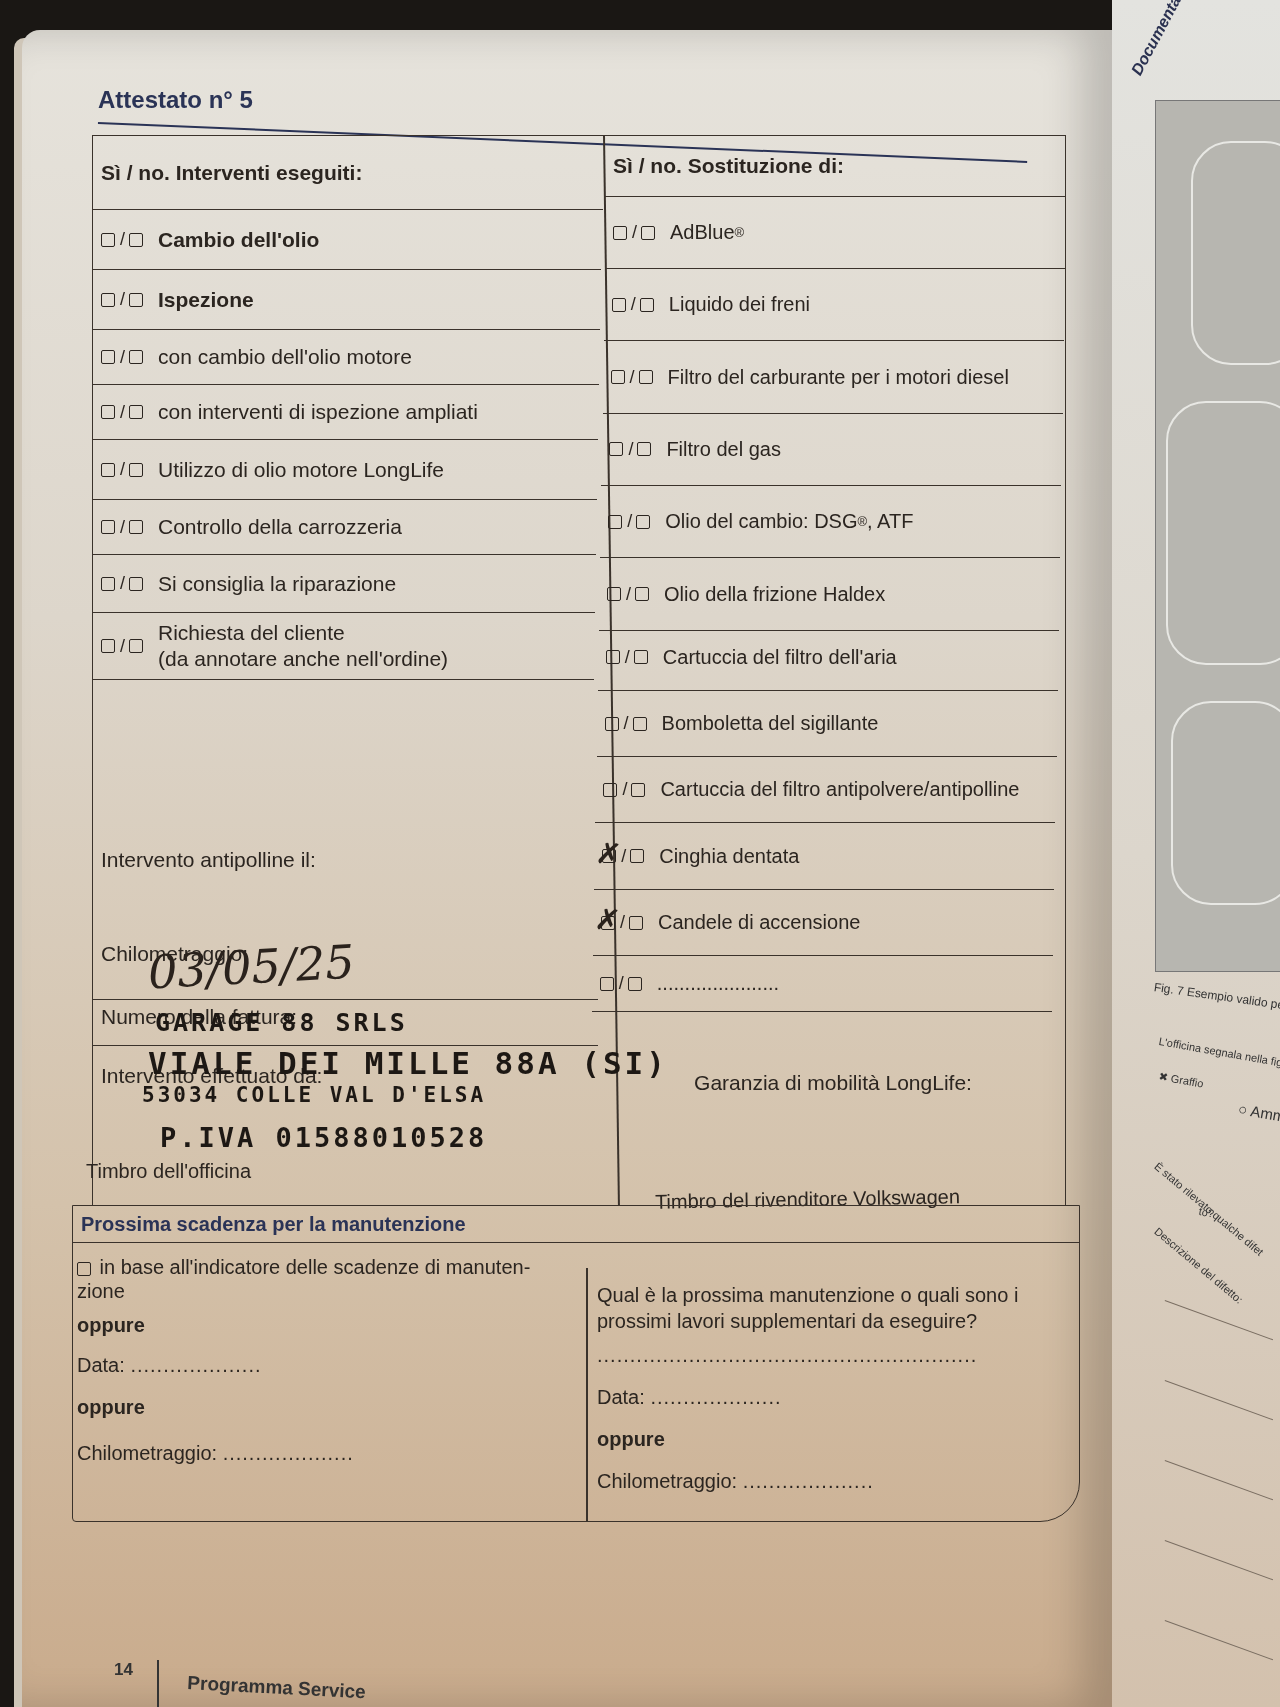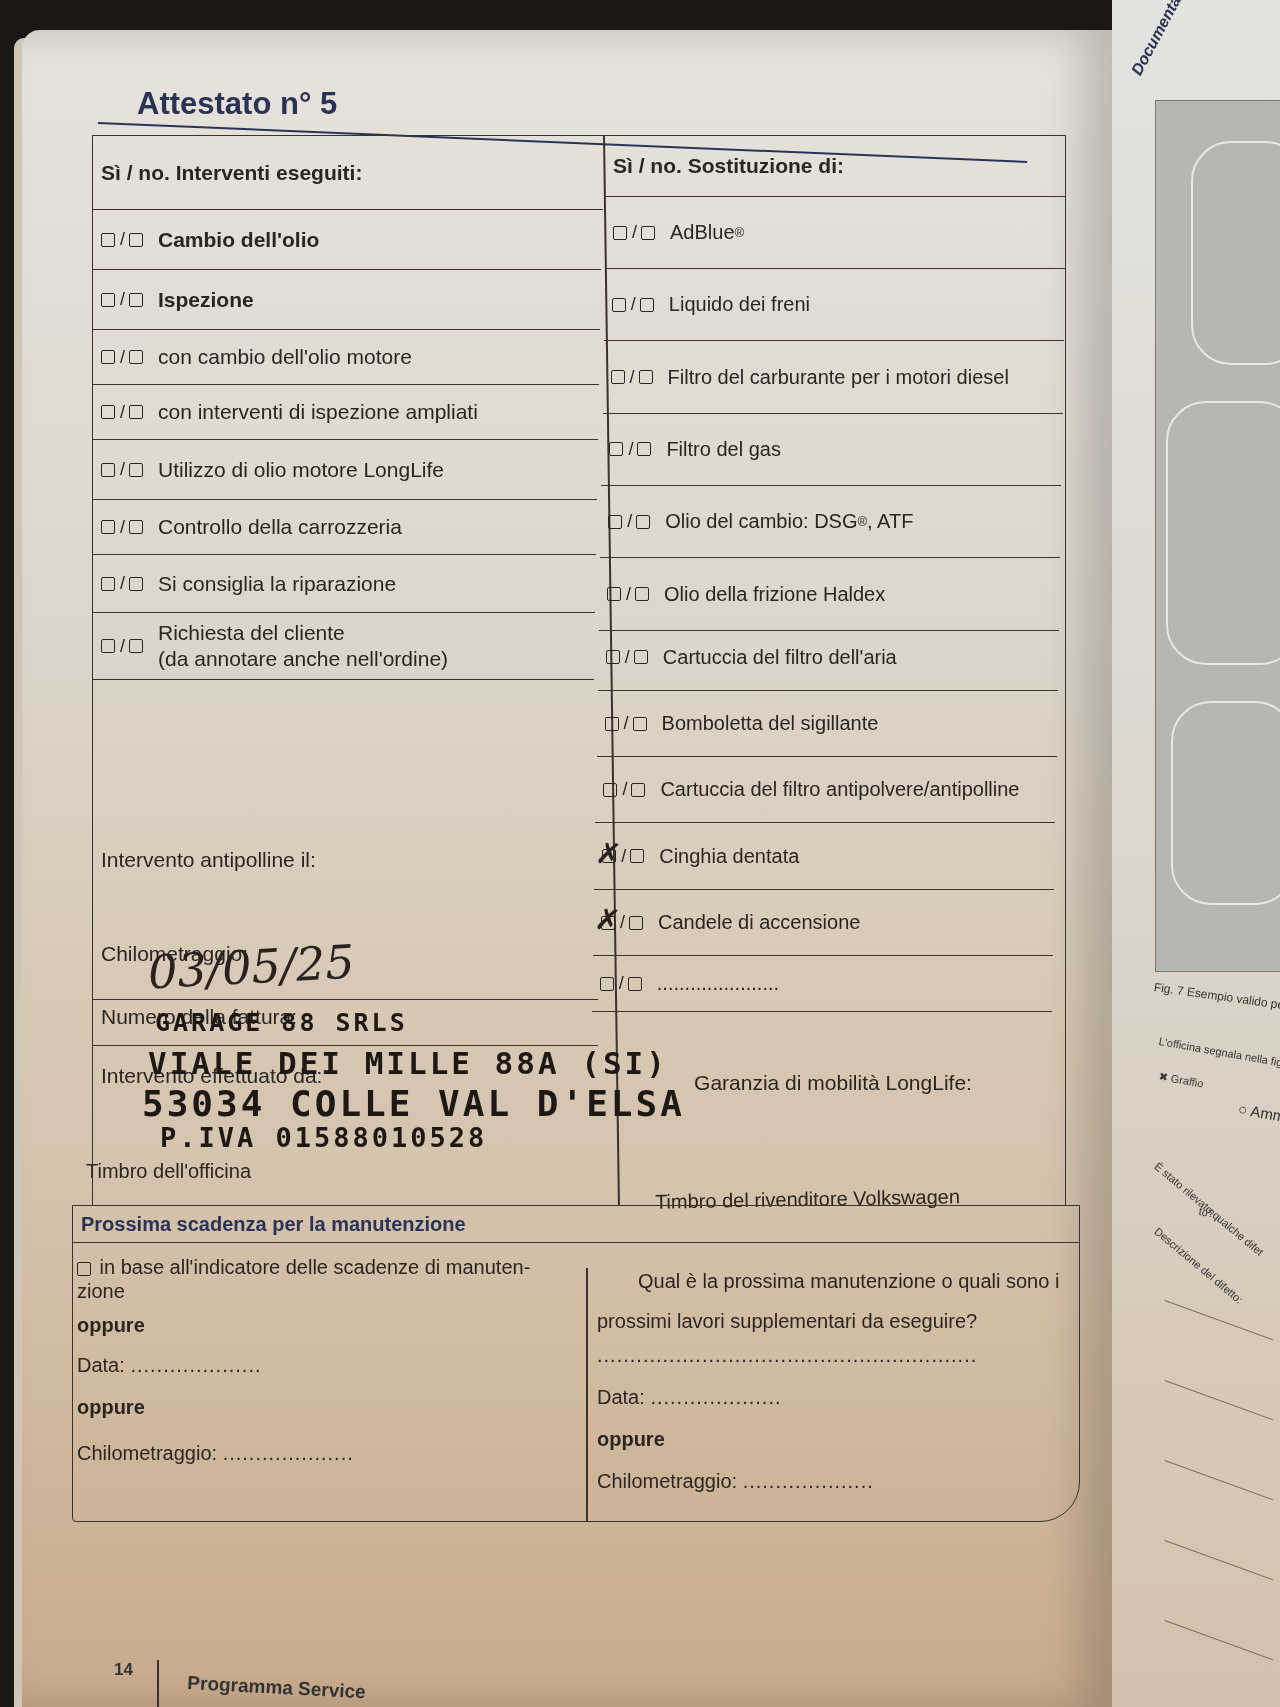--- a/index.html
+++ b/index.html
@@ -12,21 +12,21 @@
   .right-page { position:absolute; left:1112px; top:0; width:168px; height:1707px;
           background:linear-gradient(180deg,#e3e3df 0%,#dcd6cc 50%,#d3c1ad 100%); }
   .rp-title { position:absolute; left:1128px; top:70px; transform:rotate(-62deg); transform-origin:left top;
           color:#2a3150; font-weight:bold; font-style:italic; font-size:16px; white-space:nowrap; }
   .rp-figure { position:absolute; left:1155px; top:100px; width:125px; height:870px; background:#b7b6b0; border:1px solid #777; border-right:none; }
   .rp-car { position:absolute; border:2px solid #e8e8e4; border-radius:40px; }
   .rp-caption { position:absolute; left:1155px; top:980px; font-size:12px; color:#333; white-space:nowrap; transform:rotate(8deg); transform-origin:left top; }
   .rp-text { position:absolute; left:1160px; font-size:11px; color:#333; white-space:nowrap; transform:rotate(10deg); transform-origin:left top; }
   .rp-lines div { position:absolute; left:1165px; width:115px; height:1px; background:#7a6e62; transform:rotate(20deg); transform-origin:left top; }
 
-  .title { position:absolute; left:98px; top:86px; font-size:31px; font-weight:bold; color:#2a3356;margin-left:39px; }
+  .title { position:absolute; left:98px; top:86px; font-size:24px; font-weight:bold; color:#2a3356; }
   .title-rule { position:absolute; left:98px; top:122px; width:930px; height:2px; background:#2a3356; transform:rotate(2.4deg); transform-origin:left top; }
   .grid { position:absolute; border:1.5px solid #3a322b; }
   .cell { position:absolute; border-bottom:1.5px solid #3a322b; box-sizing:border-box; font-size:21px; display:flex; align-items:center; padding-left:8px; white-space:nowrap; }
   .hdr { font-weight:bold; font-size:21px; }
   .cb { display:inline-block; width:12px; height:12px; border:1.6px solid #2b2520; border-radius:2px; margin-right:3px; vertical-align:middle; }
   .slash { margin:0 4px 0 2px; font-size:18px; }
   .cbwrap { display:inline-flex; align-items:center; margin-right:12px; position:relative; }
   .cross { position:absolute; left:-6px; top:-10px; font-size:30px; font-family:"DejaVu Sans", sans-serif; color:#2a221c; transform:rotate(8deg); }
   .vsep { position:absolute; width:1.5px; background:#3a322b; }
   .sup { font-size:13px; vertical-align:super; }
@@ -260,21 +260,21 @@
       </div>
     </div>
   <div class="cell" style="left:510px;top:930px;width:460px;height:140px;border-bottom:none;flex-direction:column;justify-content:space-between;align-items:center;padding:6px 0;">
     <span>Garanzia di mobilità LongLife:</span>
   </div>
 </div>
 
 <div class="hand" style="left:148px;top:940px;">03/05/25</div>
 <div class="stamp" style="left:155px;top:1008px;font-size:25px;">GARAGE 88 SRLS</div>
 <div class="stamp" style="left:148px;top:1045px;font-size:31px;">VIALE DEI MILLE 88A (SI)</div>
-<div class="stamp" style="left:142px;top:1083px;font-size:36px;">53034 COLLE VAL D'ELSA</div>
+<div class="stamp" style="left:142px;top:1083px;font-size:21px;">53034 COLLE VAL D'ELSA</div>
 <div class="stamp" style="left:160px;top:1122px;font-size:27px;">P.IVA 01588010528</div>
 <div class="small" style="left:86px;top:1160px;">Timbro dell'officina</div>
 <div class="small" style="left:655px;top:1188px;transform:rotate(-1deg)">Timbro del rivenditore Volkswagen</div>
 
 <div class="grid" style="left:72px;top:1205px;width:1006px;height:315px;border-bottom-left-radius:4px;border-bottom-right-radius:40px;">
   <div class="cell hdr" style="left:0;top:0;width:1006px;height:37px;font-size:20px;color:#2a3356;">Prossima scadenza per la manutenzione</div>
   <div class="vsep" style="left:513px;top:62px;height:253px;"></div>
   <div class="small" style="left:4px;top:50px;">
     <span class="cb"></span>
     <span>in base all'indicatore delle scadenze di manuten-</span>
@@ -284,21 +284,21 @@
   <div class="small" style="left:4px;top:148px;">
     <span>Data:</span>
     <span class="dots">....................</span>
   </div>
   <div class="small bold" style="left:4px;top:190px;">oppure</div>
   <div class="small" style="left:4px;top:236px;">
     <span>Chilometraggio:</span>
     <span class="dots">....................</span>
   </div>
 
-  <div class="small" style="left:524px;top:64px;margin-left:41px;">Qual è la prossima manutenzione o quali sono i</div>
+  <div class="small" style="left:524px;top:78px;">Qual è la prossima manutenzione o quali sono i</div>
   <div class="small" style="left:524px;top:104px;">prossimi lavori supplementari da eseguire?</div>
   <div class="small dots" style="left:524px;top:138px;">..........................................................</div>
   <div class="small" style="left:524px;top:180px;">
     <span>Data:</span>
     <span class="dots">....................</span>
   </div>
   <div class="small bold" style="left:524px;top:222px;">oppure</div>
   <div class="small" style="left:524px;top:264px;">
     <span>Chilometraggio:</span>
     <span class="dots">....................</span>

